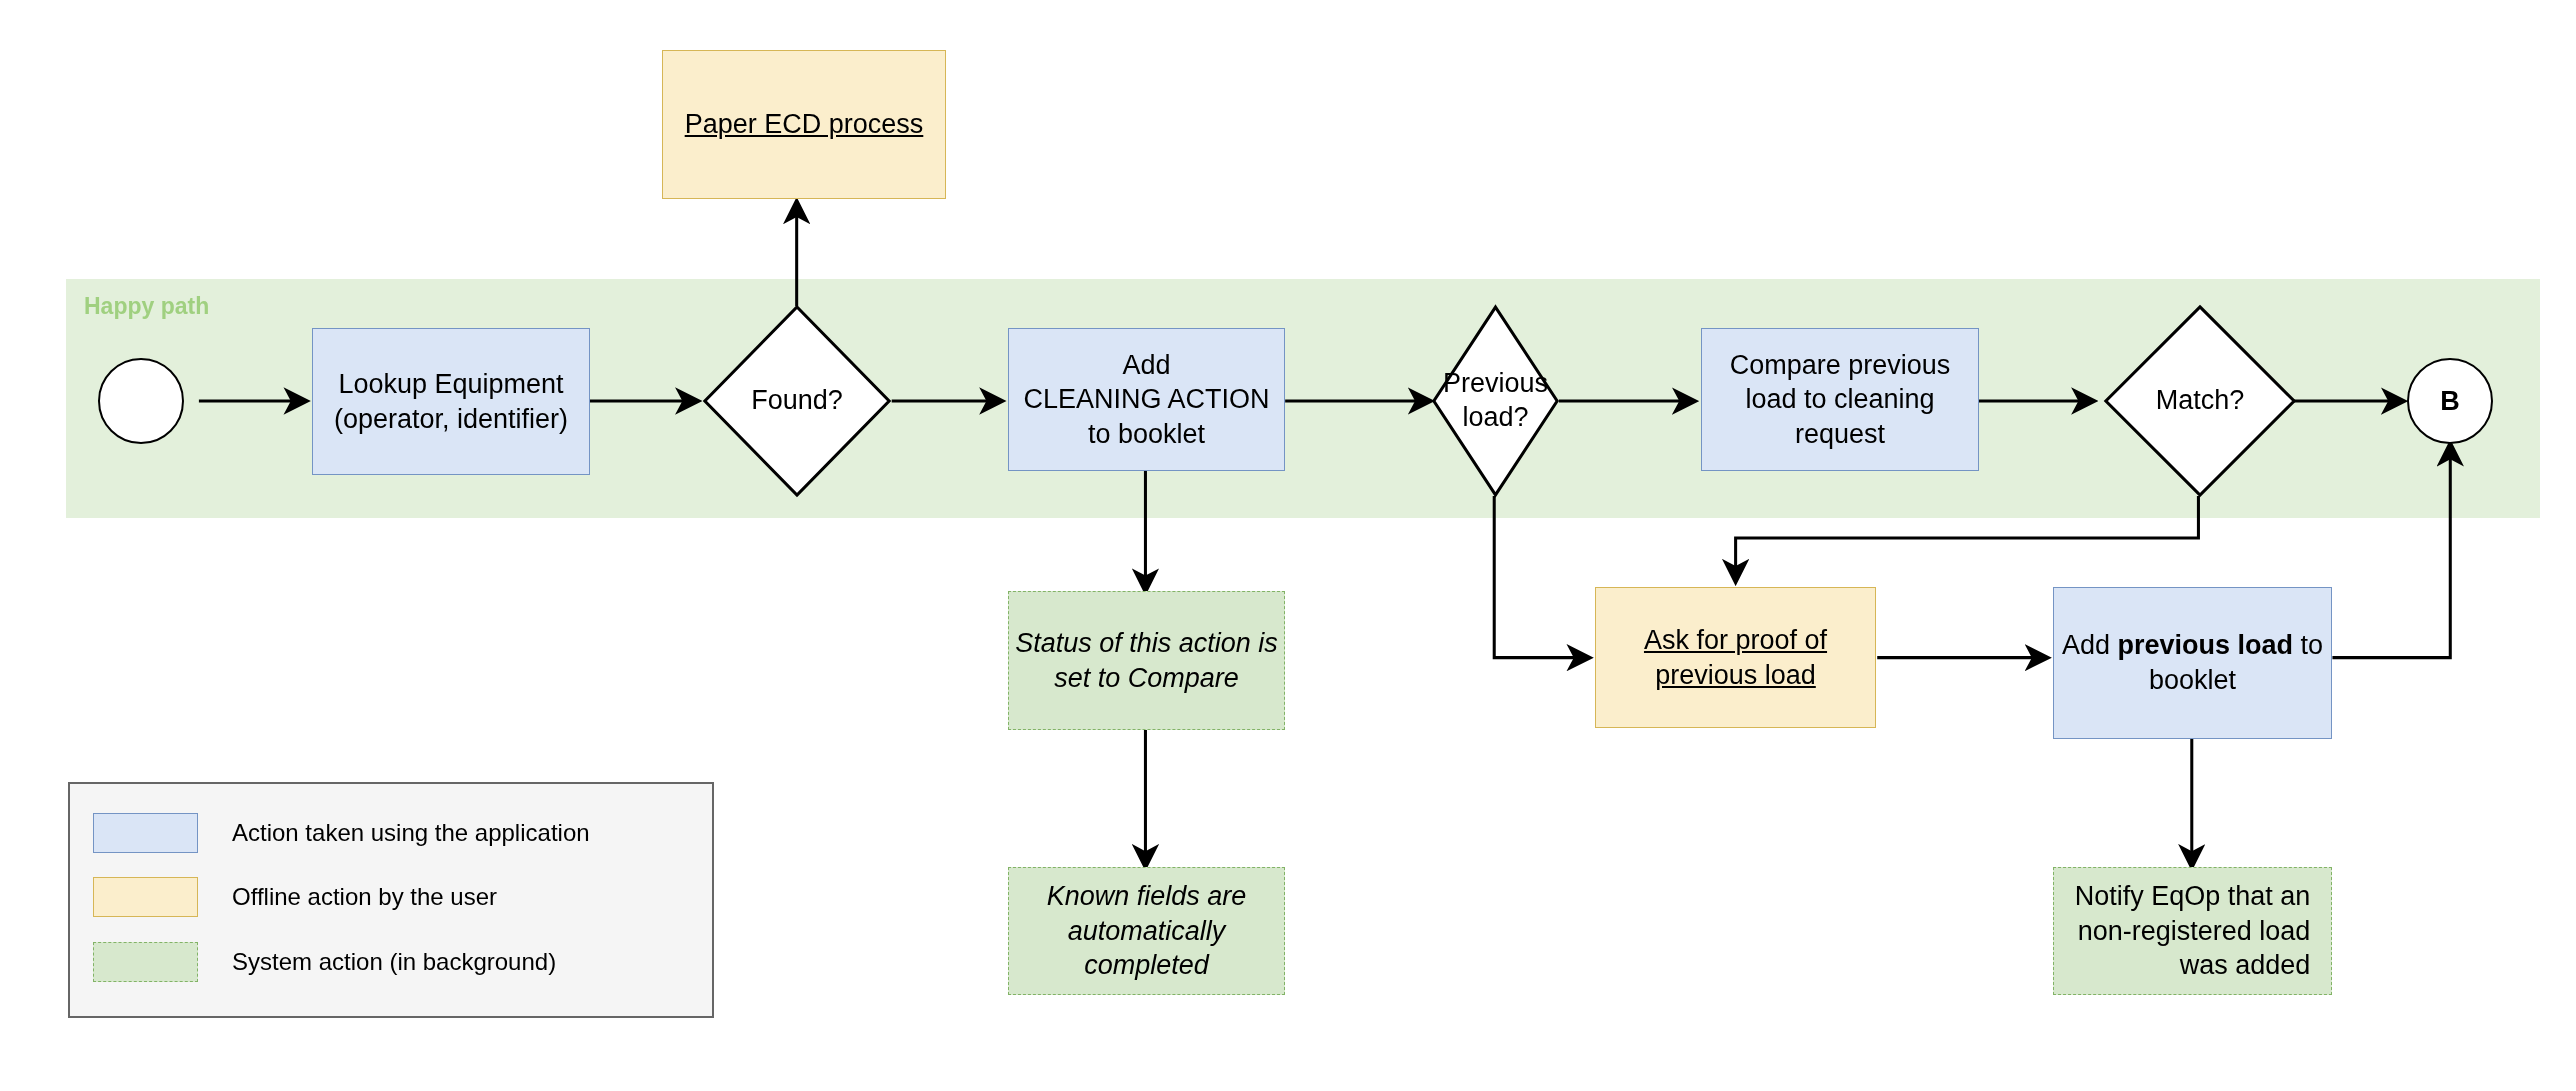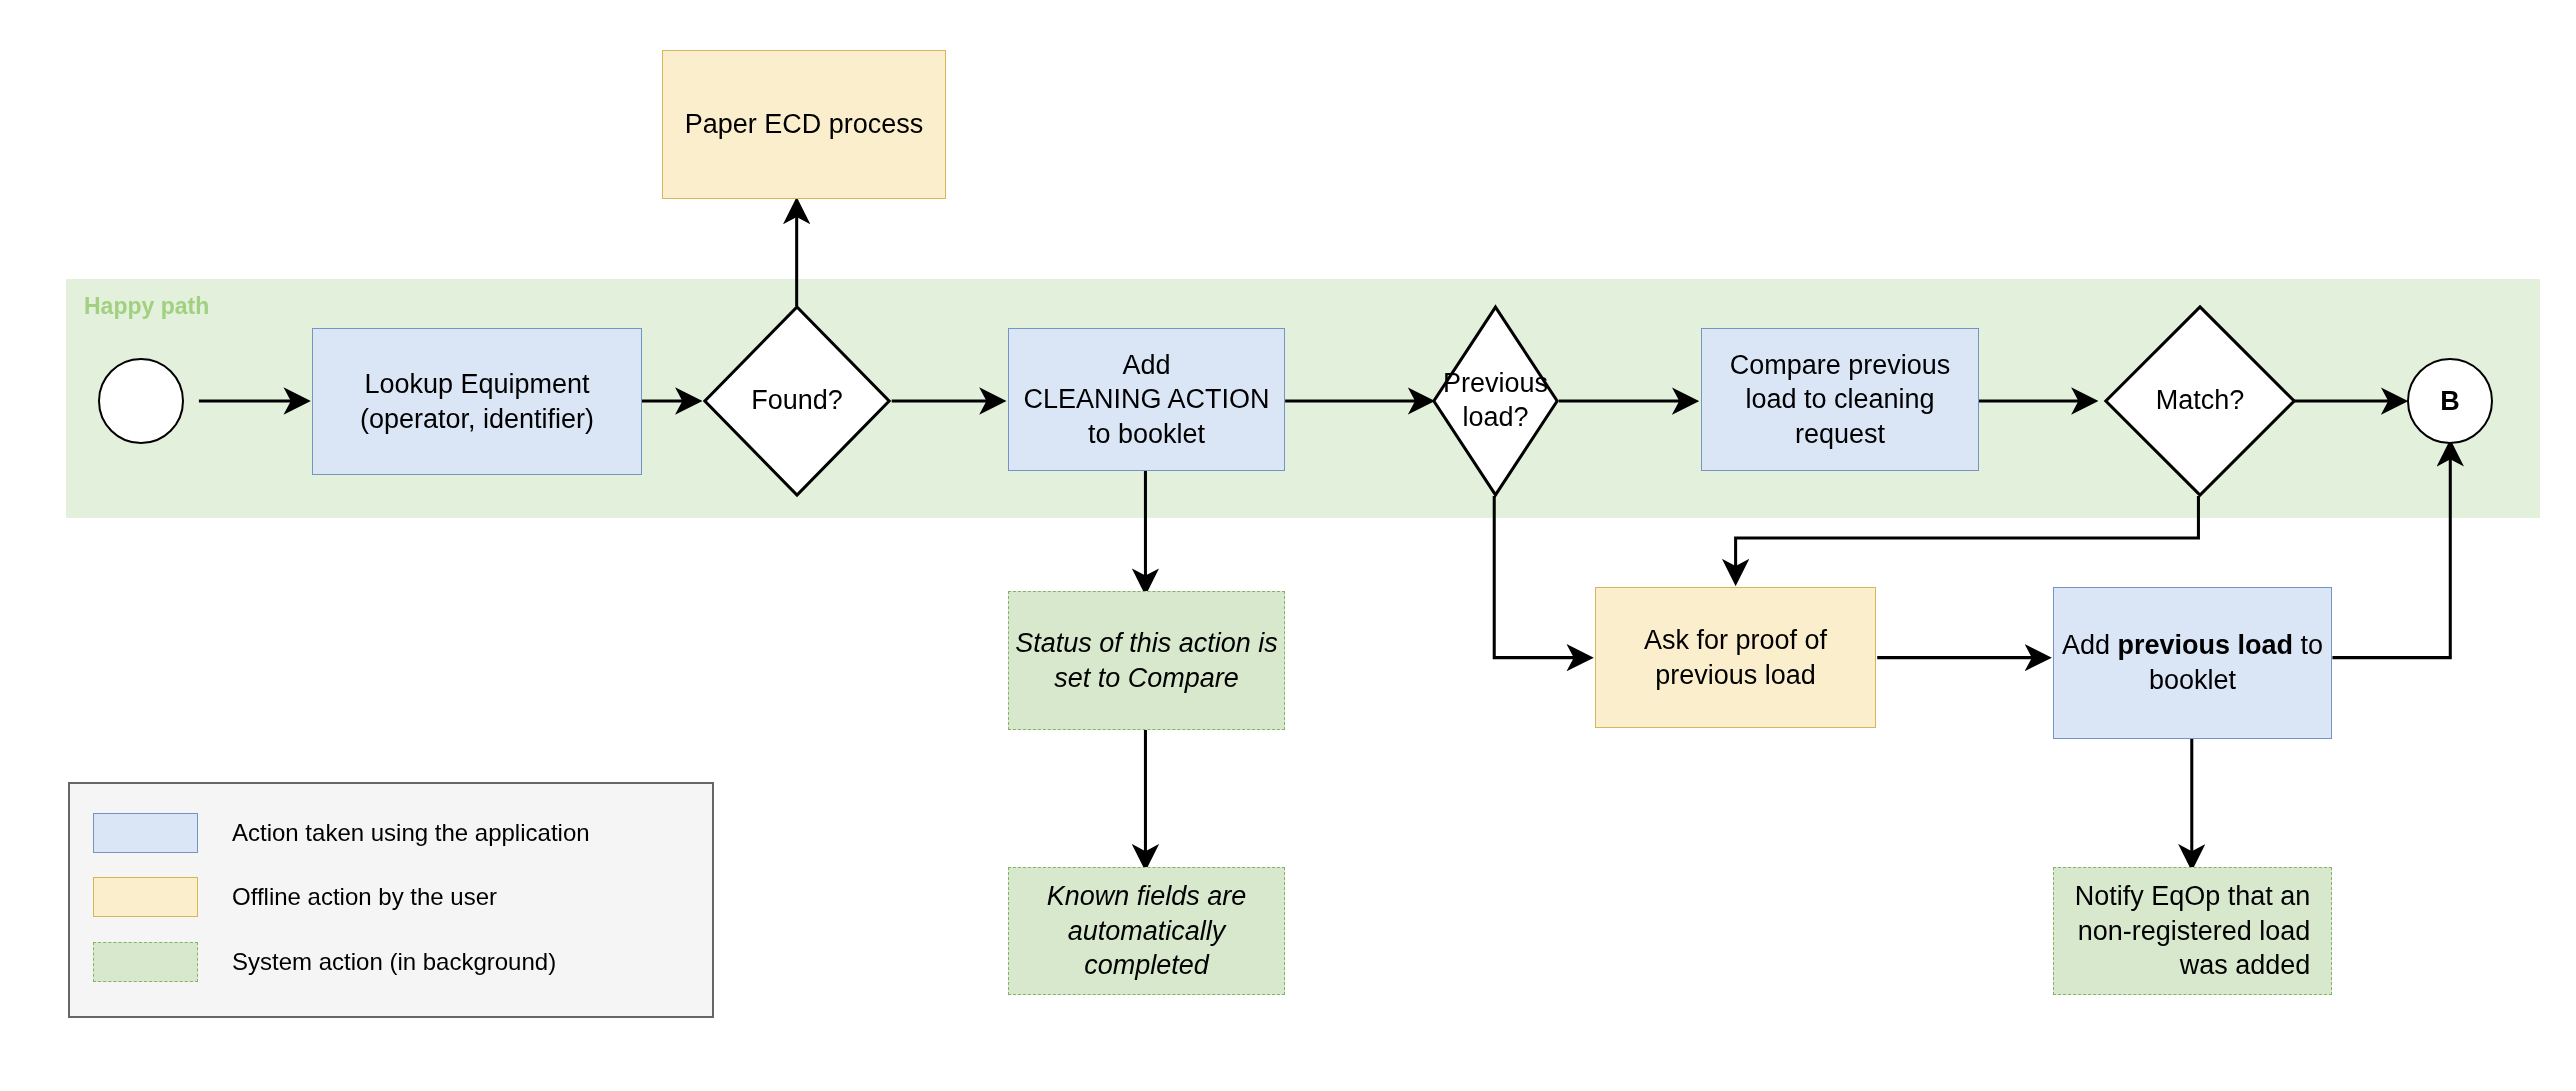--- a/index.html
+++ b/index.html
@@ -49,20 +49,21 @@
     line-height: 1.28;
     color: #000000;
   }
   .node.blue {
     background: #dae5f6;
     border: 1.9px solid #7494c4;
   }
   .node.yellow {
     background: #fbeecc;
     border: 1.9px solid #d6b656;
+    text-decoration: underline;
   }
   .node.green-dashed {
     background: #d7e8cd;
     border: 1.9px dashed #82b366;
     font-style: italic;
   }
   .node.green-dashed.upright {
     font-style: normal;
     text-align: right;
   }
@@ -179,21 +180,21 @@
       <path d="M 2454 692 L 2578 692 L 2578 467"></path>
 
       <path d="M 2306 767 L 2306 912"></path>
     </g>
   </svg>
 
   <div class="circle" style="left:98px; top:358px; width:86px; height:86px;">
     <span></span>
   </div>
 
-  <div class="node blue" style="left:312px; top:328px; width:330px; height:147px;">
+  <div class="node blue" style="left:312px; top:328px; width:278px; height:147px;">
     <span class="txt">
       <span>Lookup Equipment</span><br>
       <span>(operator, identifier)</span>
     </span>
   </div>
 
   <div class="diamond" style="left:702px; top:304px; width:190px; height:194px;">
     <svg width="190" height="194" viewBox="0 0 200 204" xmlns="http://www.w3.org/2000/svg">
       <polygon points="100,3 197,102 100,201 3,102" fill="#ffffff" stroke="#000000" stroke-width="3.2"></polygon>
     </svg>

